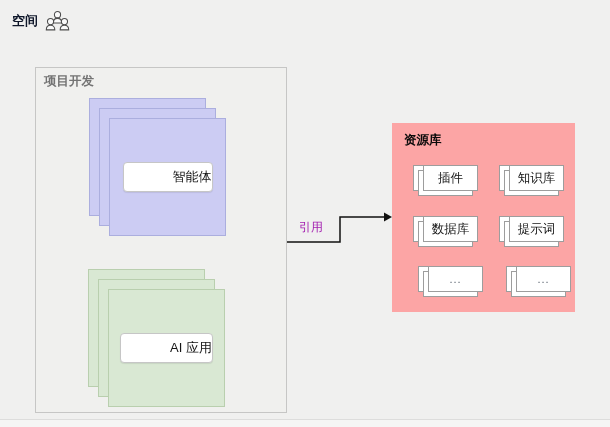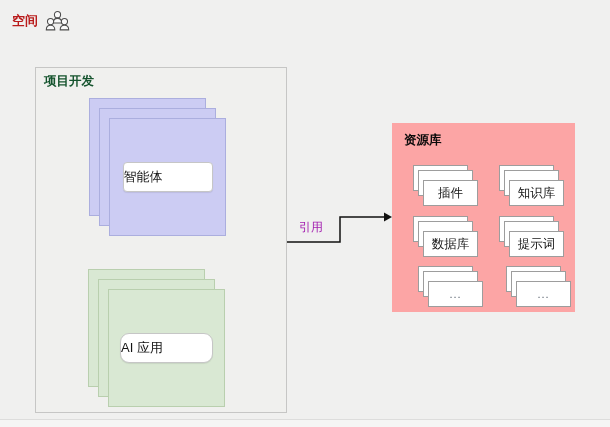--- a/index.html
+++ b/index.html
@@ -4,62 +4,62 @@
 <style>
   html,body{margin:0;padding:0;}
   body{
     width:610px;height:427px;position:relative;overflow:hidden;
     background:#f0f0ef;
     font-family:"Liberation Sans","DejaVu Sans",sans-serif;
     color:#111;
   }
   
   .header{position:absolute;left:12px;top:9px;display:flex;align-items:flex-start;gap:6px;}
-  .header .title{font-size:13px;font-weight:bold;color:#b91c1c;padding-top:3px;}
+  .header .title{font-size:13px;font-weight:bold;color:#0f172a;padding-top:3px;}
   .team-icon{width:27px;height:24px;display:block;}
 
   
   .dev-box{
     position:absolute;left:35px;top:67px;width:250px;height:344px;
     border:1px solid #c6c6c5;background:#f0f0ee;
   }
-  .dev-box .box-title{position:absolute;left:8px;top:5px;font-size:12.5px;font-weight:bold;color:#14532d;}
+  .dev-box .box-title{position:absolute;left:8px;top:5px;font-size:12.5px;font-weight:bold;color:#737373;}
 
   
   .stack{position:absolute;}
   .stack .card{position:absolute;box-sizing:border-box;}
   
   .big .card{width:117px;height:118px;border:1px solid;}
   .big .c0{left:0;top:0;}
   .big .c1{left:10px;top:10px;}
   .big .c2{left:20px;top:20px;display:flex;align-items:center;justify-content:center;}
   .agent .card{background:#ccccf3;border-color:#abaede;}
   .app .card{background:#d9e8d3;border-color:#b9cfae;}
   .pill{
     background:#ffffff;border:1px solid #c6c6c6;border-radius:4px;
     font-size:13px;color:#141414;white-space:nowrap;
-    padding:5px 0;text-align:left;width:88px;
+    padding:5px 0;text-align:right;width:88px;
     box-shadow:0 1px 1px rgba(0,0,0,0.08);
   }
 
   
   .connector-svg{position:absolute;left:0;top:0;pointer-events:none;}
   .connector-label{position:absolute;left:299px;top:219px;font-size:12px;color:#a21caf;}
 
   
   .res-box{
     position:absolute;left:392px;top:123px;width:183px;height:189px;
     background:#fca5a5;
   }
   .res-box .box-title{position:absolute;left:12px;top:9px;font-size:12.5px;font-weight:bold;color:#0a0a0a;}
   
   .small .card{width:55px;height:26px;background:#ffffff;border:1px solid #9d9d9d;}
   .small .c0{left:0;top:0;}
   .small .c1{left:5px;top:5px;}
-  .small .c2{left:10px;top:15px;display:flex;align-items:center;justify-content:center;
+  .small .c2{left:10px;top:0;display:flex;align-items:center;justify-content:center;
              font-size:12.5px;color:#141414;white-space:nowrap;}
   .small.dim .c2{font-size:11px;color:#5b6470;letter-spacing:1px;}
   
   .pos-r1c1{left:21px;top:42px;}  .pos-r1c2{left:107px;top:42px;}
   .pos-r2c1{left:21px;top:93px;}  .pos-r2c2{left:107px;top:93px;}
   .pos-r3c1{left:26px;top:143px;} .pos-r3c2{left:114px;top:143px;}
 
   
   .footer-line{position:absolute;left:0;top:419px;width:610px;height:1px;background:#dddddc;}
   .footer-strip{position:absolute;left:0;top:420px;width:610px;height:7px;background:#f5f5f4;}
@@ -89,21 +89,21 @@
     <div class="card c1"></div>
     <div class="card c2">
       <div class="pill">智能体</div>
     </div>
   </div>
 
   <div class="stack big app" style="left:52px;top:201px;">
     <div class="card c0"></div>
     <div class="card c1"></div>
     <div class="card c2">
-      <div class="pill" style="width:91px;border-radius:9px;">AI 应用</div>
+      <div class="pill" style="width:91px;">AI 应用</div>
     </div>
   </div>
 </div>
 
 <svg class="connector-svg" width="610" height="427">
   <polyline points="287,242 340,242 340,217 384,217" fill="none" stroke="#111111" stroke-width="1.5"></polyline>
   <polygon points="384,212.5 392,217 384,221.5" fill="#111111"></polygon>
 </svg>
 <div class="connector-label">引用</div>
 

